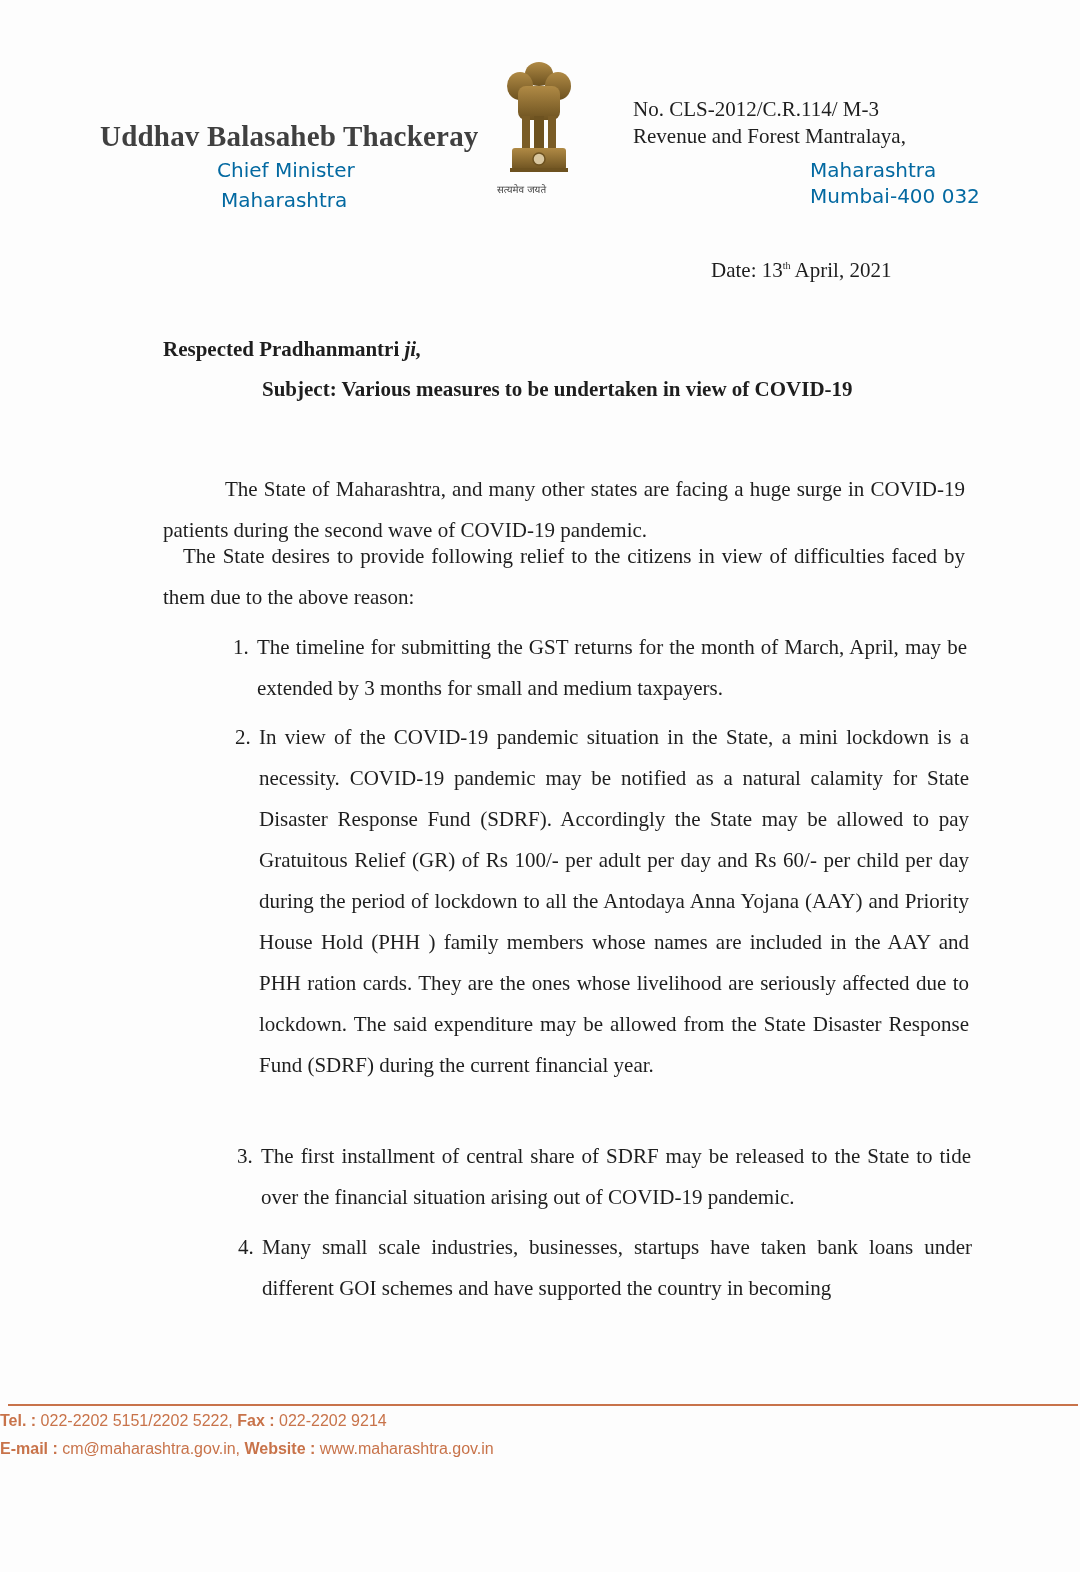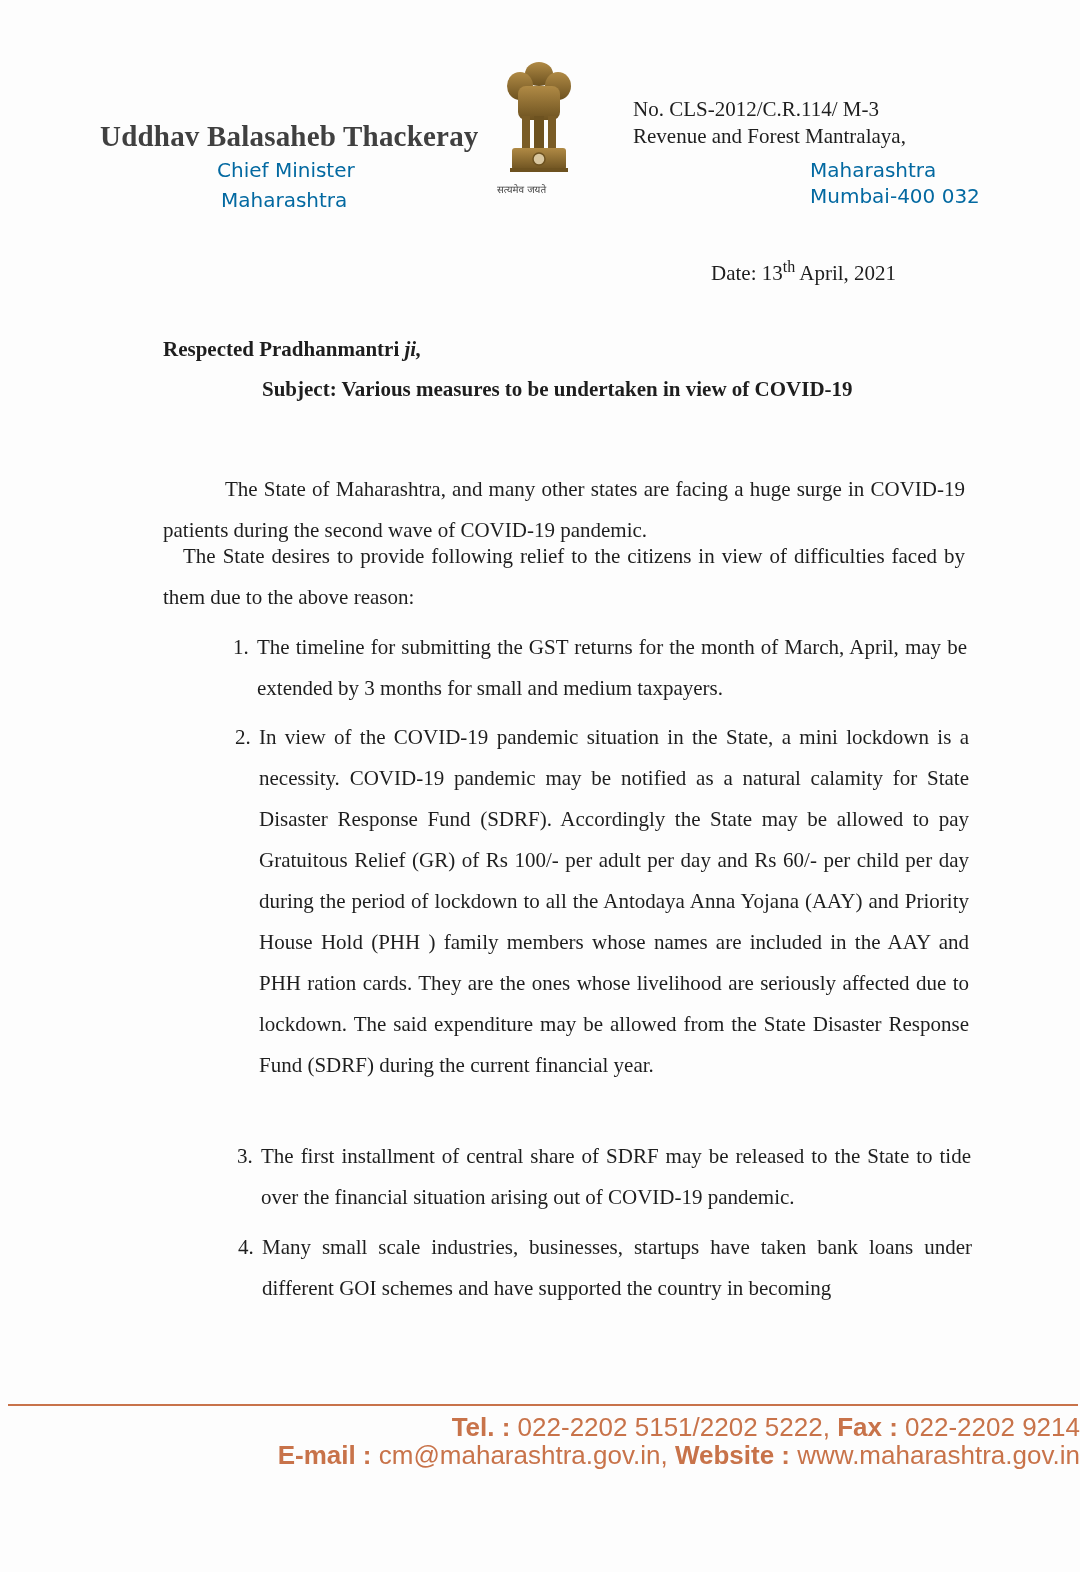--- a/index.html
+++ b/index.html
@@ -13,35 +13,35 @@
     font-family: "Liberation Serif", serif; color: #404040;
   }
   .sub-sans { font-family: "DejaVu Sans", "Liberation Sans", sans-serif; color: #0369a1; font-size: 20px; }
   .cm { left: 217px; top: 158px; }
   .state { left: 221px; top: 188px; }
   .emblem { left: 500px; top: 56px; width: 78px; height: 140px; }
   .ref { left: 633px; top: 96px; font-size: 21px; line-height: 27px; }
   .mantralaya { left: 810px; top: 158px; }
   .mumbai { left: 810px; top: 184px; }
   .date { left: 711px; top: 258px; font-size: 21px; }
-  .date sup { font-size: 16px; }
+  .date sup { font-size: 10px; }
   .salutation { left: 163px; top: 330px; font-size: 21px; font-weight: bold; margin-top: 7px; }
   .subject { left: 262px; top: 375px; font-size: 21px; font-weight: bold; line-height: 28px; }
   .subject .l2 { padding-left: 86px; display: block; }
   .para { position: absolute; font-size: 21px; line-height: 41px; text-align: justify; }
   .p1 { left: 163px; top: 469px; width: 802px; text-indent: 62px; }
   .p2 { left: 163px; top: 536px; width: 802px; text-indent: 20px; }
   .item { position: absolute; font-size: 21px; line-height: 41px; text-align: justify; }
   .item .num { position: absolute; left: -24px; top: 0; }
   .i1 { left: 257px; top: 627px; width: 710px; }
   .i2 { left: 259px; top: 717px; width: 710px; }
   .i3 { left: 261px; top: 1136px; width: 710px; }
   .i4 { left: 262px; top: 1227px; width: 710px; }
   .rule { left: 8px; top: 1404px; width: 1070px; height: 2px; background: #c8734a; }
-  .footer { left: 0; width: 1080px; text-align: right; font-family: "Liberation Sans", sans-serif; font-size: 26px; color: #c8734a; }
+  .footer { left: 0; width: 1080px; text-align: left; font-family: "Liberation Sans", sans-serif; font-size: 16px; color: #c8734a; }
   .f1 { top: 1412px; }
   .f2 { top: 1440px; }
   .footer b { font-weight: bold; }
 </style>
 </head>
 <body>
 
 <div class="abs name">Uddhav Balasaheb Thackeray</div>
 <div class="abs sub-sans cm">Chief Minister</div>
 <div class="abs sub-sans state">Maharashtra</div>

